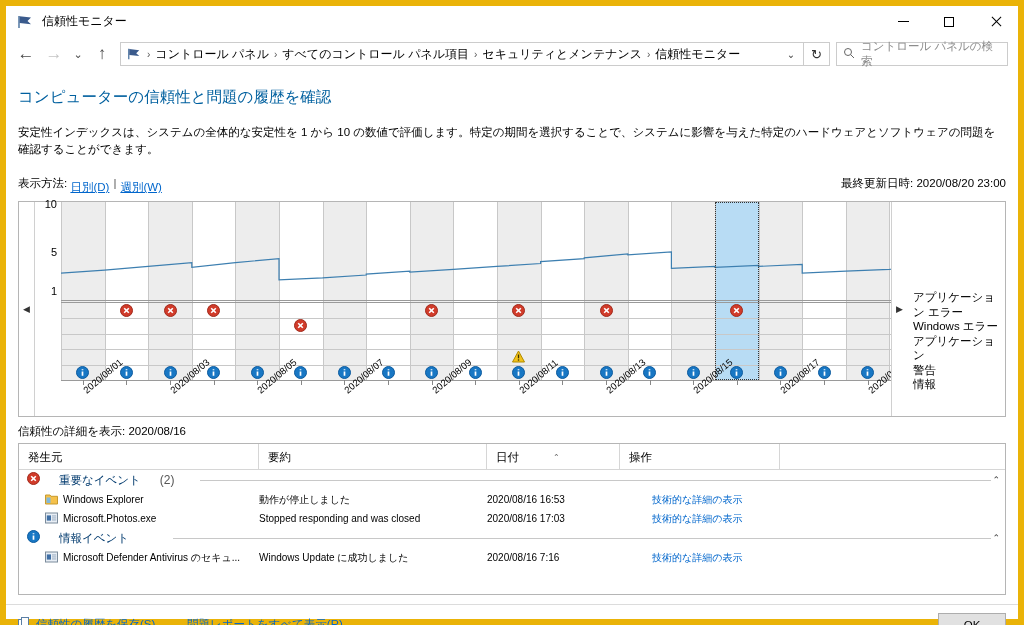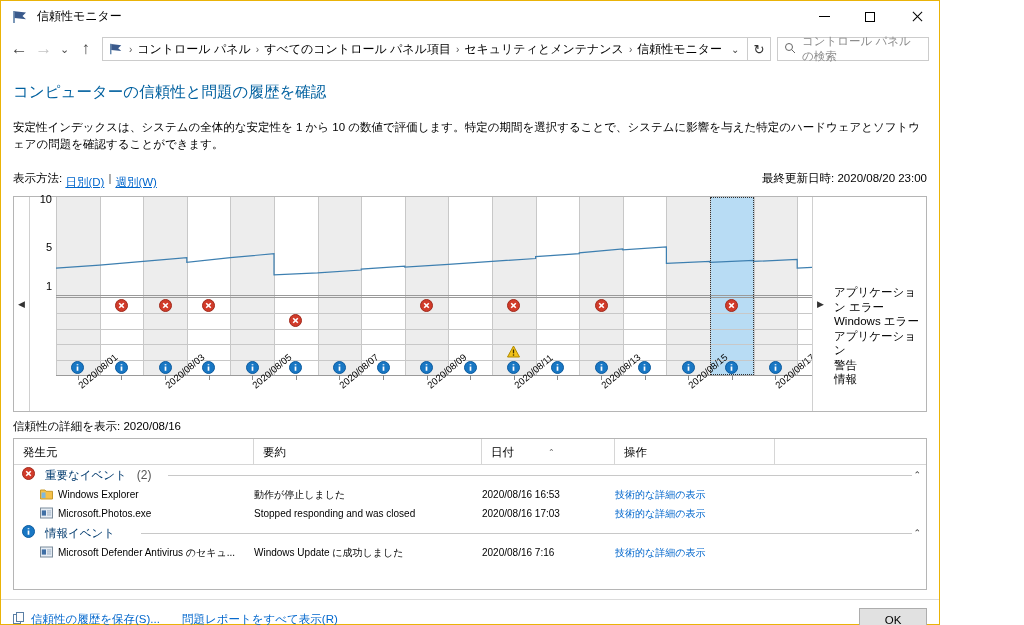--- a/index.html
+++ b/index.html
@@ -2,22 +2,22 @@
 <html><head>
 <meta charset="utf-8">
 <style>
   * { box-sizing: border-box; }
   html, body { margin:0; padding:0; }
   body {
     width:1024px; height:625px; overflow:hidden;
     font-family:"Liberation Sans","DejaVu Sans",sans-serif;
     font-size:12px; color:#000; background:#ffffff;
   }
-  .window { width:940px; height:625px; position:relative; background:#fff;
-            border:1px solid #eab308; }
+  .window { width:1024px; height:625px; position:relative; background:#fff;
+            border:6px solid #eab308; }
 
   
   .titlebar { height:31px; display:flex; align-items:center; background:#ffffff;
               border-bottom:0px solid #fff; position:relative; }
   .title-icon { width:18px; height:16px; margin-left:10px; margin-right:8px; flex:0 0 auto; }
   .title-text { font-size:12px; color:#000; }
   .winbtns { position:absolute; right:0; top:0; height:31px; display:flex; }
   .winbtn { width:46px; height:31px; display:flex; align-items:center; justify-content:center;
             cursor:default; }
   .glyph-min { width:11px; height:1px; background:#000; }
@@ -87,30 +87,30 @@
 
   
   .detail-cap { font-size:11.5px; margin:7px 0 4px 0; }
   .table { border:1px solid #b5b5b5; height:152px; position:relative; background:#fff;
            overflow:hidden; }
   .thead { display:flex; height:26px; border-bottom:1px solid #d6d6d6; align-items:center;
            position:relative; }
   .th { font-size:11.5px; padding-left:9px; height:26px; line-height:26px;
         border-right:1px solid #d6d6d6; position:relative; }
   .sortcaret { position:absolute; top:1px; left:50%; font-size:8px; color:#666; }
-  .grouprow { display:flex; align-items:center; height:20px; padding-left:8px; gap:10px; }
+  .grouprow { display:flex; align-items:center; height:20px; padding-left:8px; gap:19px; }
   .group-label { font-size:11.5px; color:#003a6e; white-space:nowrap; }
   .group-count { color:#555; }
   .grule { flex:1; height:1px; background:#c8c8c8; margin-left:6px; margin-right:14px; }
   .row { display:flex; height:19px; align-items:center; font-size:10px; }
   .c-src { width:240px; padding-left:26px; display:flex; align-items:center; gap:5px;
            white-space:nowrap; overflow:hidden; }
   .c-sum { width:228px; white-space:nowrap; overflow:hidden; }
   .c-date { width:133px; }
-  .c-act { width:160px; }
+  .c-act { width:160px;margin-left:32px; }
   .chev-up { position:absolute; right:5px; font-size:9px; color:#333; }
 
   
   .footer { border-top:1px solid #dcdcdc; height:40px; display:flex; align-items:center;
             padding:0 12px; margin-top:9px; }
   .footlink { font-size:11.5px; color:#0066cc; margin-right:22px; display:flex;
               align-items:center; gap:5px; }
   .okbtn { margin-left:auto; width:68px; height:23px; border:1px solid #adadad;
            background:#e1e1e1; font-size:11.5px; display:flex; align-items:center;
            justify-content:center; }

